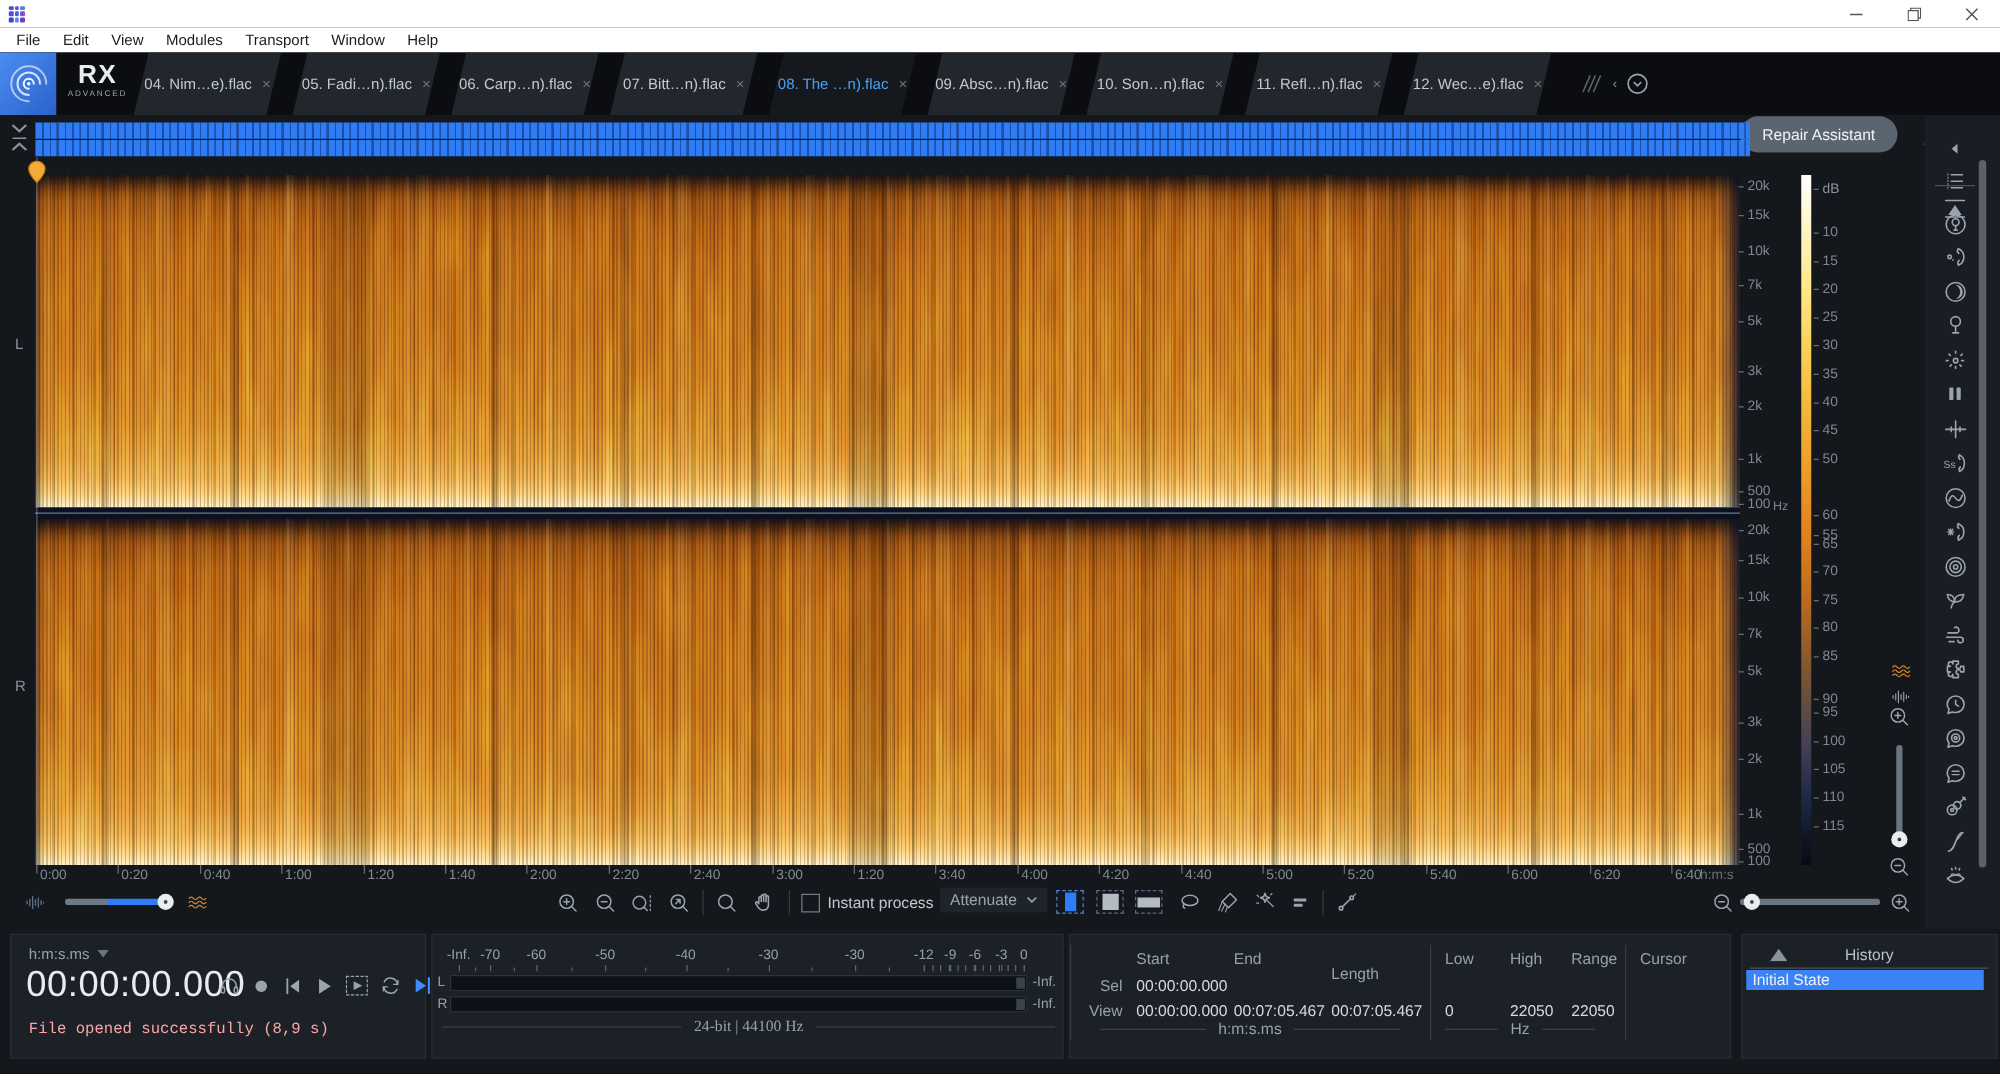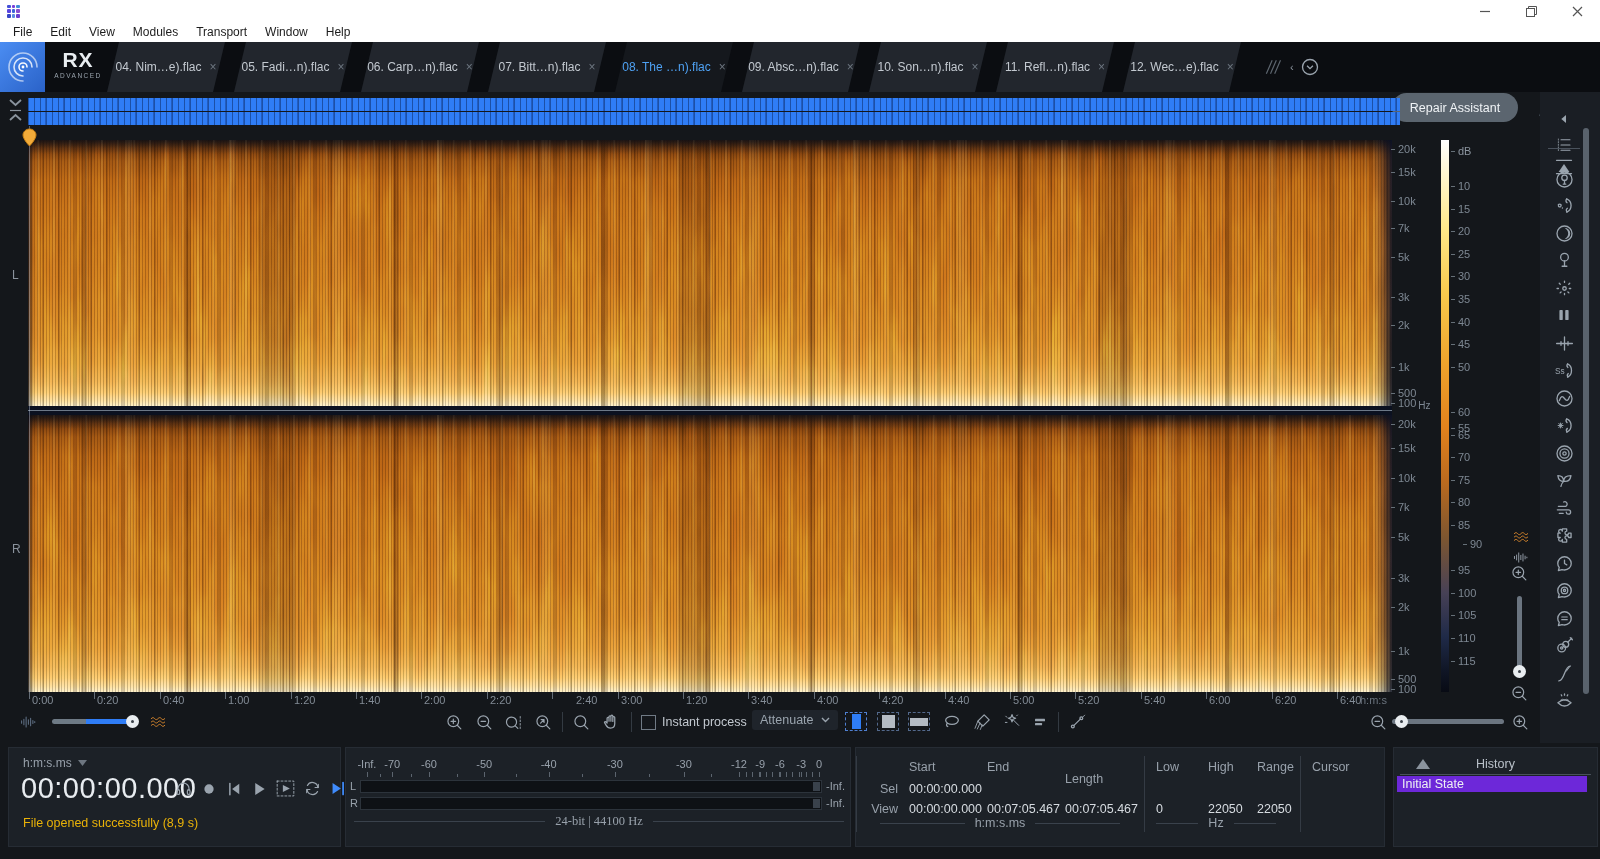--- a/index.html
+++ b/index.html
@@ -91,39 +91,39 @@
   .sel-tool .fill-sq{width:13px;height:13px;background:#b4bbc3;}
   .sel-tool .fill-band{width:18px;height:8px;background:#b4bbc3;}
   .hslider-track{position:absolute;height:5px;border-radius:3px;background:#6b7580;}
 
   
   .panel{position:absolute;top:747px;height:100px;background:#1c2127;border:1px solid #262c34;box-sizing:border-box;}
   #transport-panel{left:8px;width:333px;}
   #fmt-label{font-size:12px;color:#98a1ab;display:flex;gap:6px;align-items:center;}
   #timecode{font-size:29px;color:#e8ecf0;letter-spacing:.5px;}
   #transport-buttons{display:flex;align-items:center;gap:7px;}
-  #status-text{font-size:12.5px;color:#eab308;}
+  #status-text{font-size:12.5px;color:#fca5a5;font-family:Liberation Mono, monospace;}
   #meters-panel{left:345px;width:506px;}
   .m-scale-label{position:absolute;font-size:11px;color:#98a1ab;transform:translateX(-50%);}
   .m-tick{position:absolute;width:1px;height:5px;background:#5b646e;}
   .meter-bar{position:absolute;left:14px;width:460px;height:11px;background:#0e1115;border:1px solid #2c333b;}
   .meter-bar::after{content:"";position:absolute;right:1px;top:1px;width:7px;height:9px;background:#3a424c;}
   .m-ch{position:absolute;font-size:11px;color:#98a1ab;}
   .m-val{position:absolute;font-size:11px;color:#98a1ab;}
   .footer-line{display:flex;align-items:center;gap:10px;font-size:12.5px;color:#98a1ab;}
   .footer-line::before,.footer-line::after{content:"";height:1px;background:#3a424c;flex:1;}
   #sel-panel{left:855px;width:530px;}
   .hdr{position:absolute;font-size:12.5px;color:#98a1ab;}
   .val{position:absolute;font-size:12.5px;color:#d6dbe0;}
   .rowlab{position:absolute;font-size:12.5px;color:#98a1ab;text-align:right;width:34px;}
   .psep{position:absolute;top:8px;width:1px;height:76px;background:#343b44;}
   #history-panel{left:1393px;width:205px;}
   #history-title{font-size:12.5px;color:#b9c1c9;}
   #history-head{position:absolute;left:6px;right:6px;top:8px;height:18px;border-bottom:1px solid #49515b;}
-  .hist-entry{position:absolute;left:3px;right:10px;top:28px;height:16px;background:#6d28d9;color:#eef1f4;font-size:12.5px;line-height:16px;padding-left:5px;}
+  .hist-entry{position:absolute;left:3px;right:10px;top:28px;height:16px;background:#3b82f6;color:#eef1f4;font-size:12.5px;line-height:16px;padding-left:5px;}
   svg{display:block;}
 </style>
 </head>
 <body>
 
 <div id="app">
 
   <div class="abs" id="titlebar">
     <div id="app-icon">
       <span style="background:#4450d8"></span>
@@ -318,21 +318,21 @@
       <div class="db-tick" style="top: 177px; left: 2px;">40</div>
       <div class="db-tick" style="top: 199px; left: 2px;">45</div>
       <div class="db-tick" style="top: 222px; left: 2px;">50</div>
       <div class="db-tick" style="top: 259px; left: 2px; margin-top: 24px;">55</div>
       <div class="db-tick" style="top: 267px; left: 2px;">60</div>
       <div class="db-tick" style="top: 290px; left: 2px;">65</div>
       <div class="db-tick" style="top: 312px; left: 2px;">70</div>
       <div class="db-tick" style="top: 335px; left: 2px;">75</div>
       <div class="db-tick" style="top: 357px; left: 2px;">80</div>
       <div class="db-tick" style="top: 380px; left: 2px;">85</div>
-      <div class="db-tick" style="top: 399px; left: 2px; margin-left: 12px;">90</div>
+      <div class="db-tick" style="top: 414px; left: 2px;">90</div>
       <div class="db-tick" style="top: 425px; left: 2px;">95</div>
       <div class="db-tick" style="top: 448px; left: 2px;">100</div>
       <div class="db-tick" style="top: 470px; left: 2px;">105</div>
       <div class="db-tick" style="top: 493px; left: 2px;">110</div>
       <div class="db-tick" style="top: 516px; left: 2px;">115</div>
     </div>
 
   <div class="abs" style="left:1512px;top:528px;">
       <svg viewBox="0 0 24 24" width="18" height="18" fill="none" stroke="#d0832c" stroke-width="1.5" stroke-linecap="round" stroke-linejoin="round">
         <path d="M3 7.5c1.5-1.8 3-1.8 4.5 0s3 1.8 4.5 0 3-1.8 4.5 0 3 1.8 4.5 0M3 12c1.5-1.8 3-1.8 4.5 0s3 1.8 4.5 0 3-1.8 4.5 0 3 1.8 4.5 0M3 16.5c1.5-1.8 3-1.8 4.5 0s3 1.8 4.5 0 3-1.8 4.5 0 3 1.8 4.5 0" stroke-width="1.3" <="" svg=""></path>
@@ -522,21 +522,21 @@
       <div class="t-label" style="left: 228px;">1:00</div>
       <div class="t-tick" style="left: 291px;"></div>
       <div class="t-label" style="left: 294px;">1:20</div>
       <div class="t-tick" style="left: 356px;"></div>
       <div class="t-label" style="left: 359px;">1:40</div>
       <div class="t-tick" style="left: 421px;"></div>
       <div class="t-label" style="left: 424px;">2:00</div>
       <div class="t-tick" style="left: 487px;"></div>
       <div class="t-label" style="left: 490px;">2:20</div>
       <div class="t-tick" style="left: 552px;"></div>
-      <div class="t-label" style="left: 555px; margin-left: 21px;">2:40</div>
+      <div class="t-label" style="left: 555px;">2:40</div>
       <div class="t-tick" style="left: 618px;"></div>
       <div class="t-label" style="left: 621px;">3:00</div>
       <div class="t-tick" style="left: 683px;"></div>
       <div class="t-label" style="left: 686px;">1:20</div>
       <div class="t-tick" style="left: 748px;"></div>
       <div class="t-label" style="left: 751px;">3:40</div>
       <div class="t-tick" style="left: 814px;"></div>
       <div class="t-label" style="left: 817px;">4:00</div>
       <div class="t-tick" style="left: 879px;"></div>
       <div class="t-label" style="left: 882px;">4:20</div>

